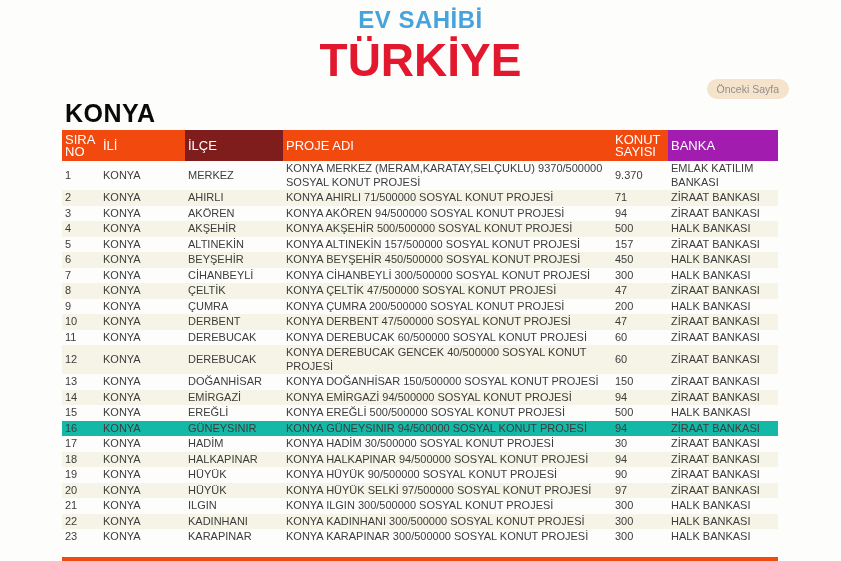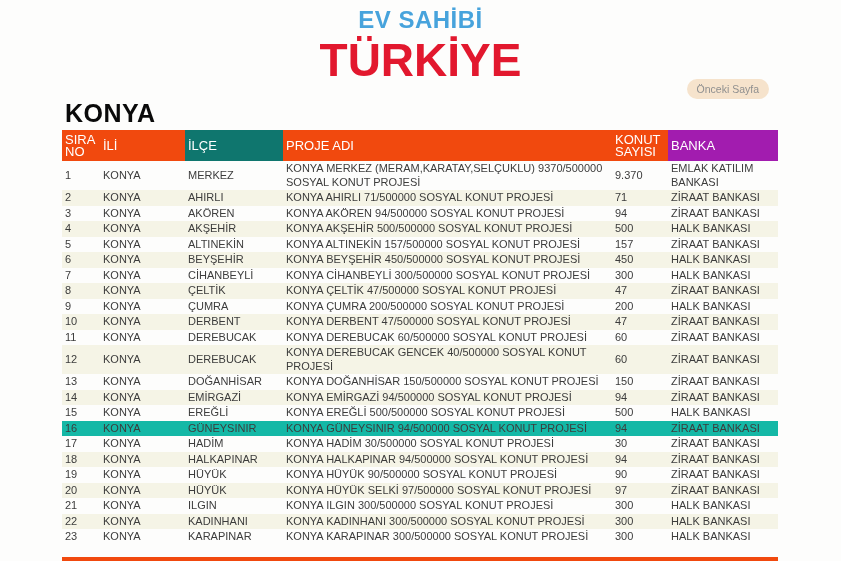--- a/index.html
+++ b/index.html
@@ -24,21 +24,21 @@
   }
   .logo-line2 {
     font-size: 46px;
     font-weight: 900;
     letter-spacing: 0px;
     color: #e2182e;
     margin-top: 5px;
   }
   .prev-btn {
     position: absolute;
-    top: 79px; right: 72px;
+    top: 79px; right: 52px;
     background: #f6e3cc;
     color: #8f8f8f;
     font-size: 10.5px;
     padding: 4px 10px;
     border-radius: 10px;
     border: none;
     cursor: pointer;
     font-family: "Liberation Sans", sans-serif;
   }
   .page-title {
@@ -116,21 +116,21 @@
         <col class="c-ili">
         <col class="c-ilce">
       <col class="c-proje">
         <col class="c-konut">
         <col class="c-banka">
     </colgroup>
     <thead>
       <tr>
         <th style="background: rgb(241, 73, 14);">SIRA NO</th>
         <th style="background: rgb(241, 73, 14);">İLİ</th>
-        <th style="background: #0f766e;">İLÇE</th>
+        <th style="background: #7f1d1d;">İLÇE</th>
         <th style="background: rgb(241, 73, 14);">PROJE ADI</th>
         <th style="background: rgb(241, 73, 14);">KONUT SAYISI</th>
         <th style="background: #a21caf;">BANKA</th>
       </tr>
     </thead>
     <tbody id="table-body">
         <tr>
           <td>1</td>
           <td>KONYA</td>
           <td>MERKEZ</td>

